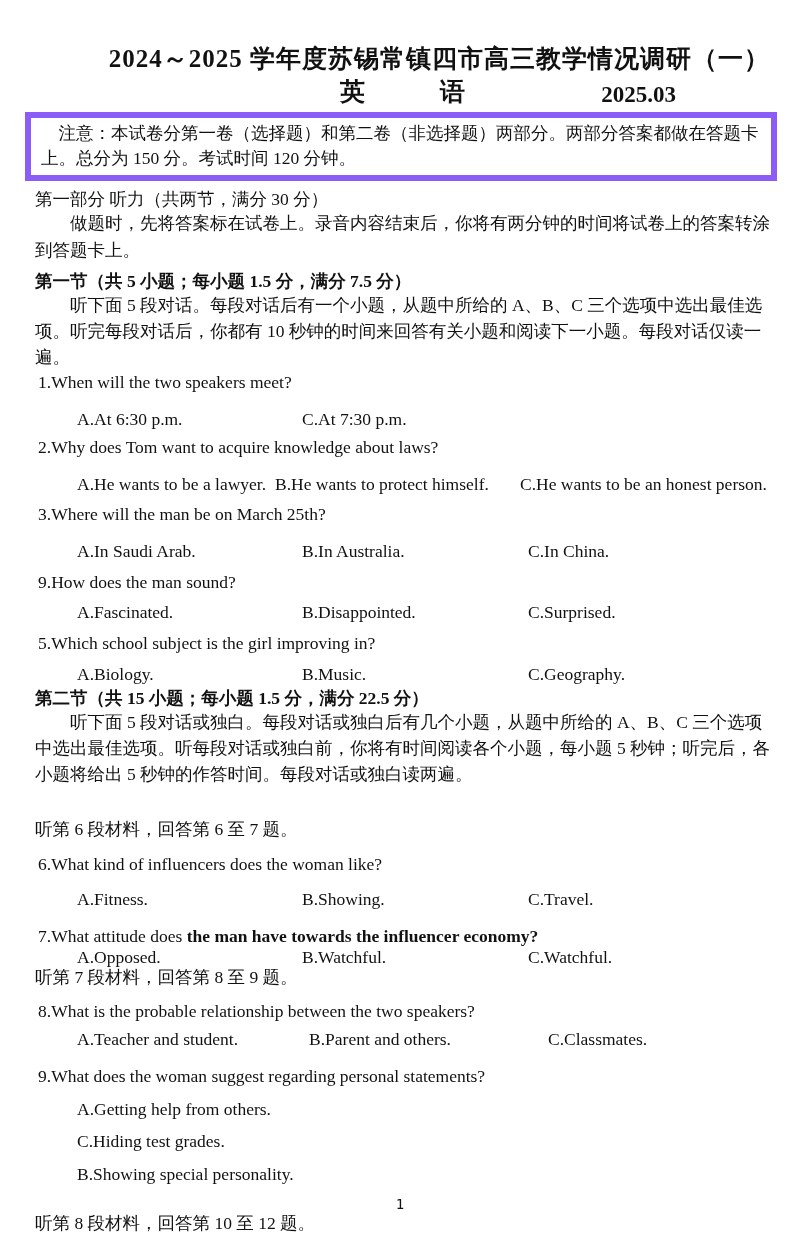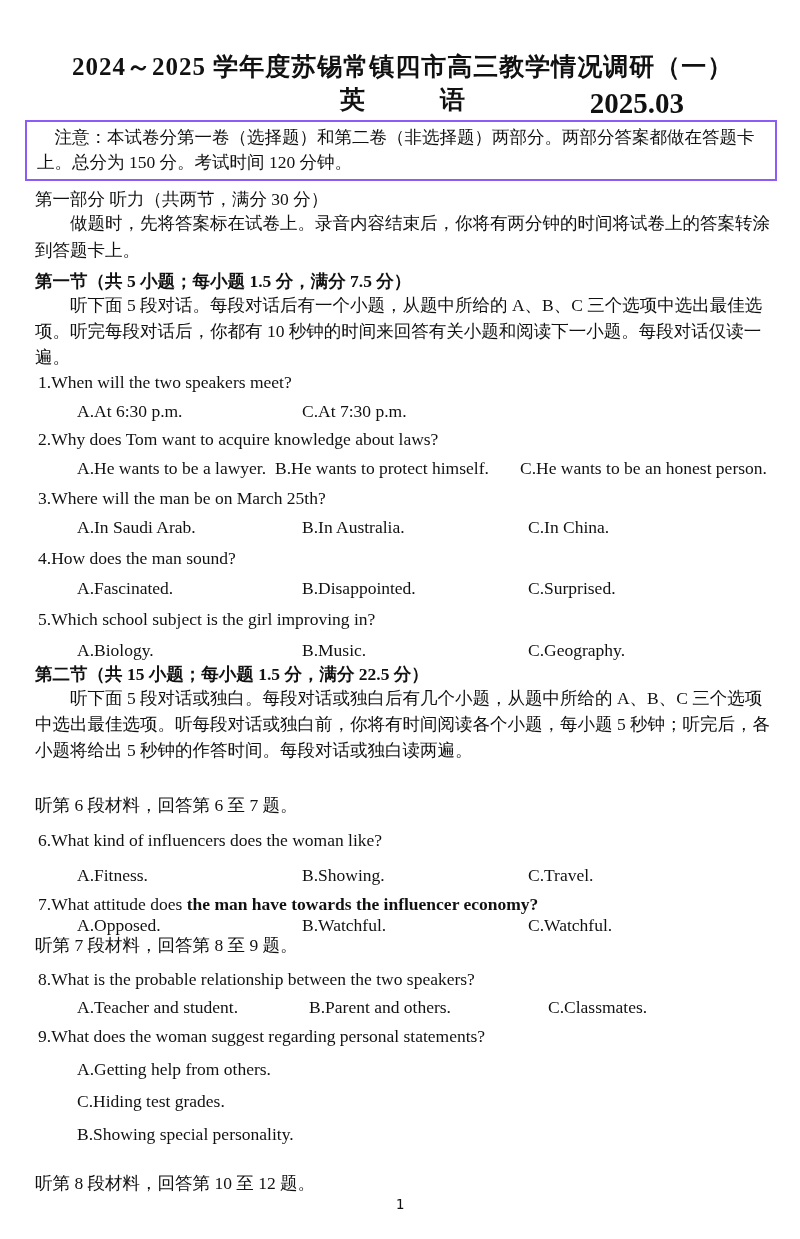--- a/index.html
+++ b/index.html
@@ -13,42 +13,41 @@
   .page {
     position:relative;
     width:800px; height:1239px;
     background:#ffffff;
     padding:44px 30px 0 35px;
     font-size:17.5px;
     line-height:21px;
   }
   
   .doc-title {
-    text-align:center;
+    text-align:right;
     font-size:25px; font-weight:bold;
     line-height:30px;
     letter-spacing:1px;
-    margin-top:8px;
   }
   .subject-row {
     position:relative;
     text-align:center;
     font-size:25px; font-weight:bold;
     line-height:32px;
     margin-top:2px;
   }
   .subject-date {
     position:absolute;
-    right:86px; top:3px;
-    font-size:29px; font-weight:bold;
+    right:94px; top:3px;
+    font-size:23px; font-weight:bold;
   }
   
   .notice-box {
     margin:4px -7px 0 -10px;
-    border:2px solid #8b5cf6;
+    border:6px solid #8b5cf6;
     padding:3px 10px 4px 10px;
     font-size:17.5px;
     line-height:25px;
     text-indent:1em;
   }
   
   .part-heading {
     margin-top:7px;
     line-height:22px;
   }
@@ -74,21 +73,21 @@
   .opt-b { width:226px; flex:0 0 auto; }
   .opt-c { flex:1 1 auto; }
   .opts-q2 .opt-a { width:198px; }
   .opts-q2 .opt-b { width:245px; }
   .opts-q8 .opt-a { width:232px; }
   .opts-q8 .opt-b { width:239px; }
   .opt-stacked { padding-left:42px; }
   
   .mt2  { margin-top:2px; }
   .mt7  { margin-top:7px; }
-  .mt8  { margin-top:8px; }
+  .mt8  { margin-top:16px; }
   .mt9  { margin-top:9px; }
   .mt10 { margin-top:10px; }
   .mt11 { margin-top:11px; }
   .mt12 { margin-top:12px; }
   .mt14 { margin-top:14px; }
   .mt18 { margin-top:32px; }
   .mt28 { margin-top:28px; }
   .tight { line-height:20px; margin-top:0; }
   
   .page-number {
@@ -132,21 +131,21 @@
     <span class="opt-c">C.He wants to be an honest person.</span>
   </div>
 
   <div class="question mt9">3.Where will the man be on March 25th?</div>
   <div class="options mt8">
     <span class="opt-a">A.In Saudi Arab.</span>
     <span class="opt-b">B.In Australia.</span>
     <span class="opt-c">C.In China.</span>
   </div>
 
-  <div class="question mt10">4.How does the man sound?</div>
+  <div class="question mt10">9.How does the man sound?</div>
   <div class="options mt9">
     <span class="opt-a">A.Fascinated.</span>
     <span class="opt-b">B.Disappointed.</span>
     <span class="opt-c">C.Surprised.</span>
   </div>
 
   <div class="question mt10">5.Which school subject is the girl improving in?</div>
   <div class="options mt10">
     <span class="opt-a">A.Biology.</span>
     <span class="opt-b">B.Music.</span>

